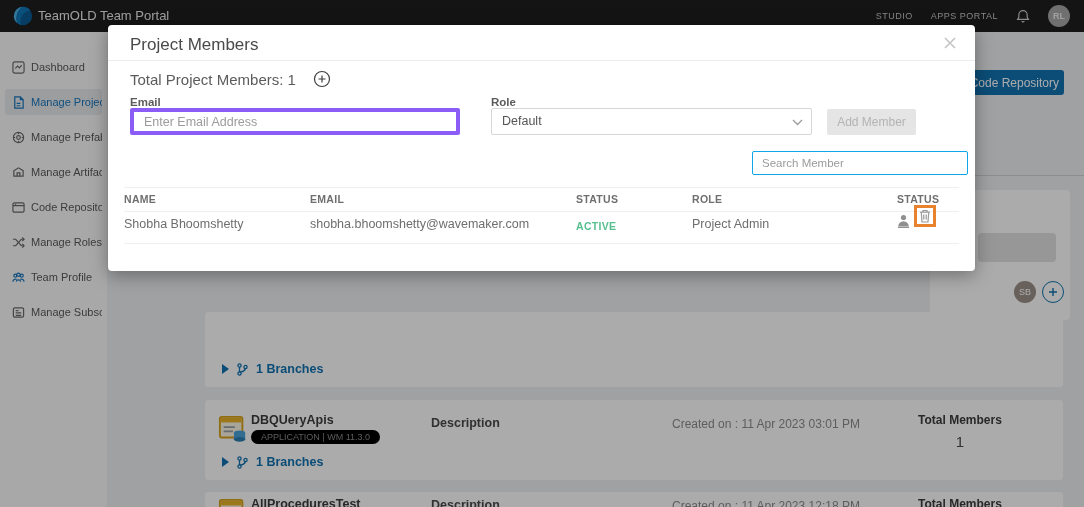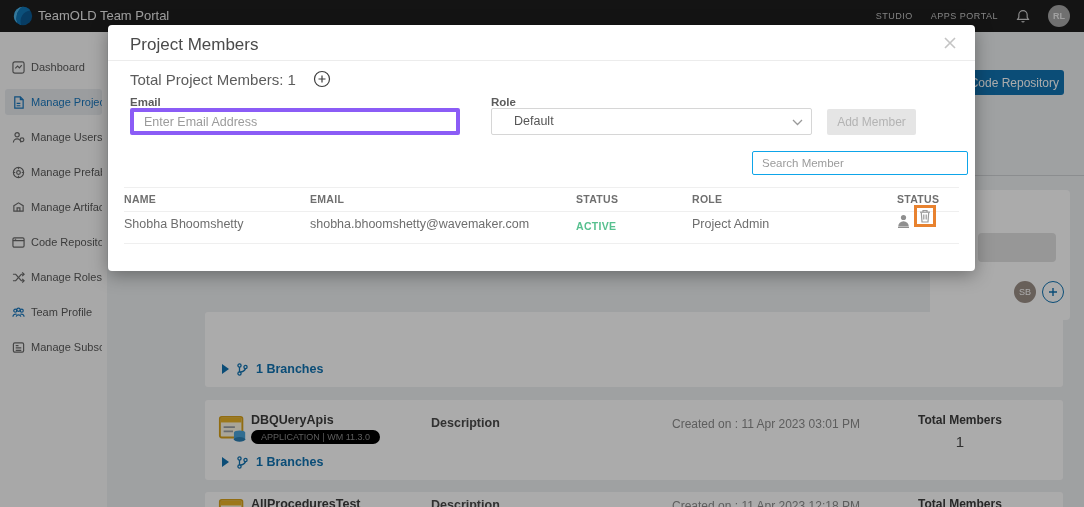--- a/index.html
+++ b/index.html
@@ -63,21 +63,21 @@
   .modal-head-line { position:absolute; left:0; top:35px; width:867px; height:1px; background:#ececec; }
   .modal-close { position:absolute; right:18px; top:11px; width:14px; height:14px; cursor:pointer; }
   .total-row { position:absolute; left:22px; top:46px; font-size:15px; color:#5c5c5c; }
   .add-circle { position:absolute; left:205px; top:45px; width:18px; height:18px; cursor:pointer; }
   .f-label { position:absolute; top:71px; font-size:11.5px; font-weight:bold; color:#5c5c5c; }
   .modal input { font-family:"Liberation Sans", sans-serif; }
   .email-input { position:absolute; left:22px; top:83px; width:330px; height:27px; border:4px solid #8b5cf6;
                  border-radius:2px; padding:0 10px; font-size:12.5px; color:#555; outline:none; }
   .email-input::placeholder, .search-input::placeholder { color:#9b9b9b; }
   .role-select { position:absolute; left:383px; top:83px; width:321px; height:27px; border:1px solid #d6d6d6;
-                 border-radius:2px; font-size:12.5px; color:#555; line-height:25px; padding:0 22px; cursor:pointer; }
+                 border-radius:2px; font-size:12.5px; color:#555; line-height:25px; padding:0 10px; cursor:pointer; }
   .chevron { position:absolute; right:8px; top:10px; }
   .add-btn { position:absolute; left:719px; top:84px; width:89px; height:26px; background:#e5e5e5; color:#b3b3b3;
              border:none; border-radius:2px; font-size:12px; }
   .search-input { position:absolute; left:644px; top:126px; width:216px; height:24px; border:1px solid #0ea5e9;
                   border-radius:2px; padding:0 9px; font-size:11.5px; color:#555; outline:none; }
   .tline { position:absolute; left:16px; width:835px; height:1px; background:#efefef; }
   .th { position:absolute; top:168px; font-size:10.5px; font-weight:bold; letter-spacing:.3px; color:#6f6f6f; }
   .td { position:absolute; top:192px; font-size:12.5px; color:#6e6e6e; }
   .c-name { left:16px; } .c-email { left:202px; } .c-status { left:468px; } .c-role { left:584px; } .c-actions { left:789px; }
   .status-active { font-size:10.5px; font-weight:bold; letter-spacing:.3px; color:#57c08f; top:195px; }
@@ -124,30 +124,20 @@
             <path d="M3 1 h6 l3 3 v9 H3 z"></path>
             <path d="M9 1 v3 h3"></path>
             <path d="M5 8 h4 M5 10.5 h4"></path>
           </svg>
         </span>
       <span>Manage Projects</span>
     </div>
     <div class="sitem">
       <span class="sicon">
         <svg viewBox="0 0 14 14" fill="none" stroke="#6b6b6b" stroke-width="1.3">
-            <circle cx="5.5" cy="4" r="2.3"></circle>
-            <path d="M1.5 12.5 a4 4 0 0 1 8 0"></path>
-            <circle cx="10.8" cy="9.5" r="2"></circle>
-          </svg>
-        </span>
-      <span>Manage Users</span>
-    </div>
-    <div class="sitem">
-      <span class="sicon">
-        <svg viewBox="0 0 14 14" fill="none" stroke="#6b6b6b" stroke-width="1.3">
             <circle cx="7" cy="7" r="5.5"></circle>
             <circle cx="7" cy="7" r="2"></circle>
             <path d="M7 1.5 v2 M7 10.5 v2 M1.5 7 h2 M10.5 7 h2"></path>
           </svg>
         </span>
       <span>Manage Prefabs</span>
     </div>
     <div class="sitem">
       <span class="sicon">
         <svg viewBox="0 0 14 14" fill="none" stroke="#6b6b6b" stroke-width="1.3">

